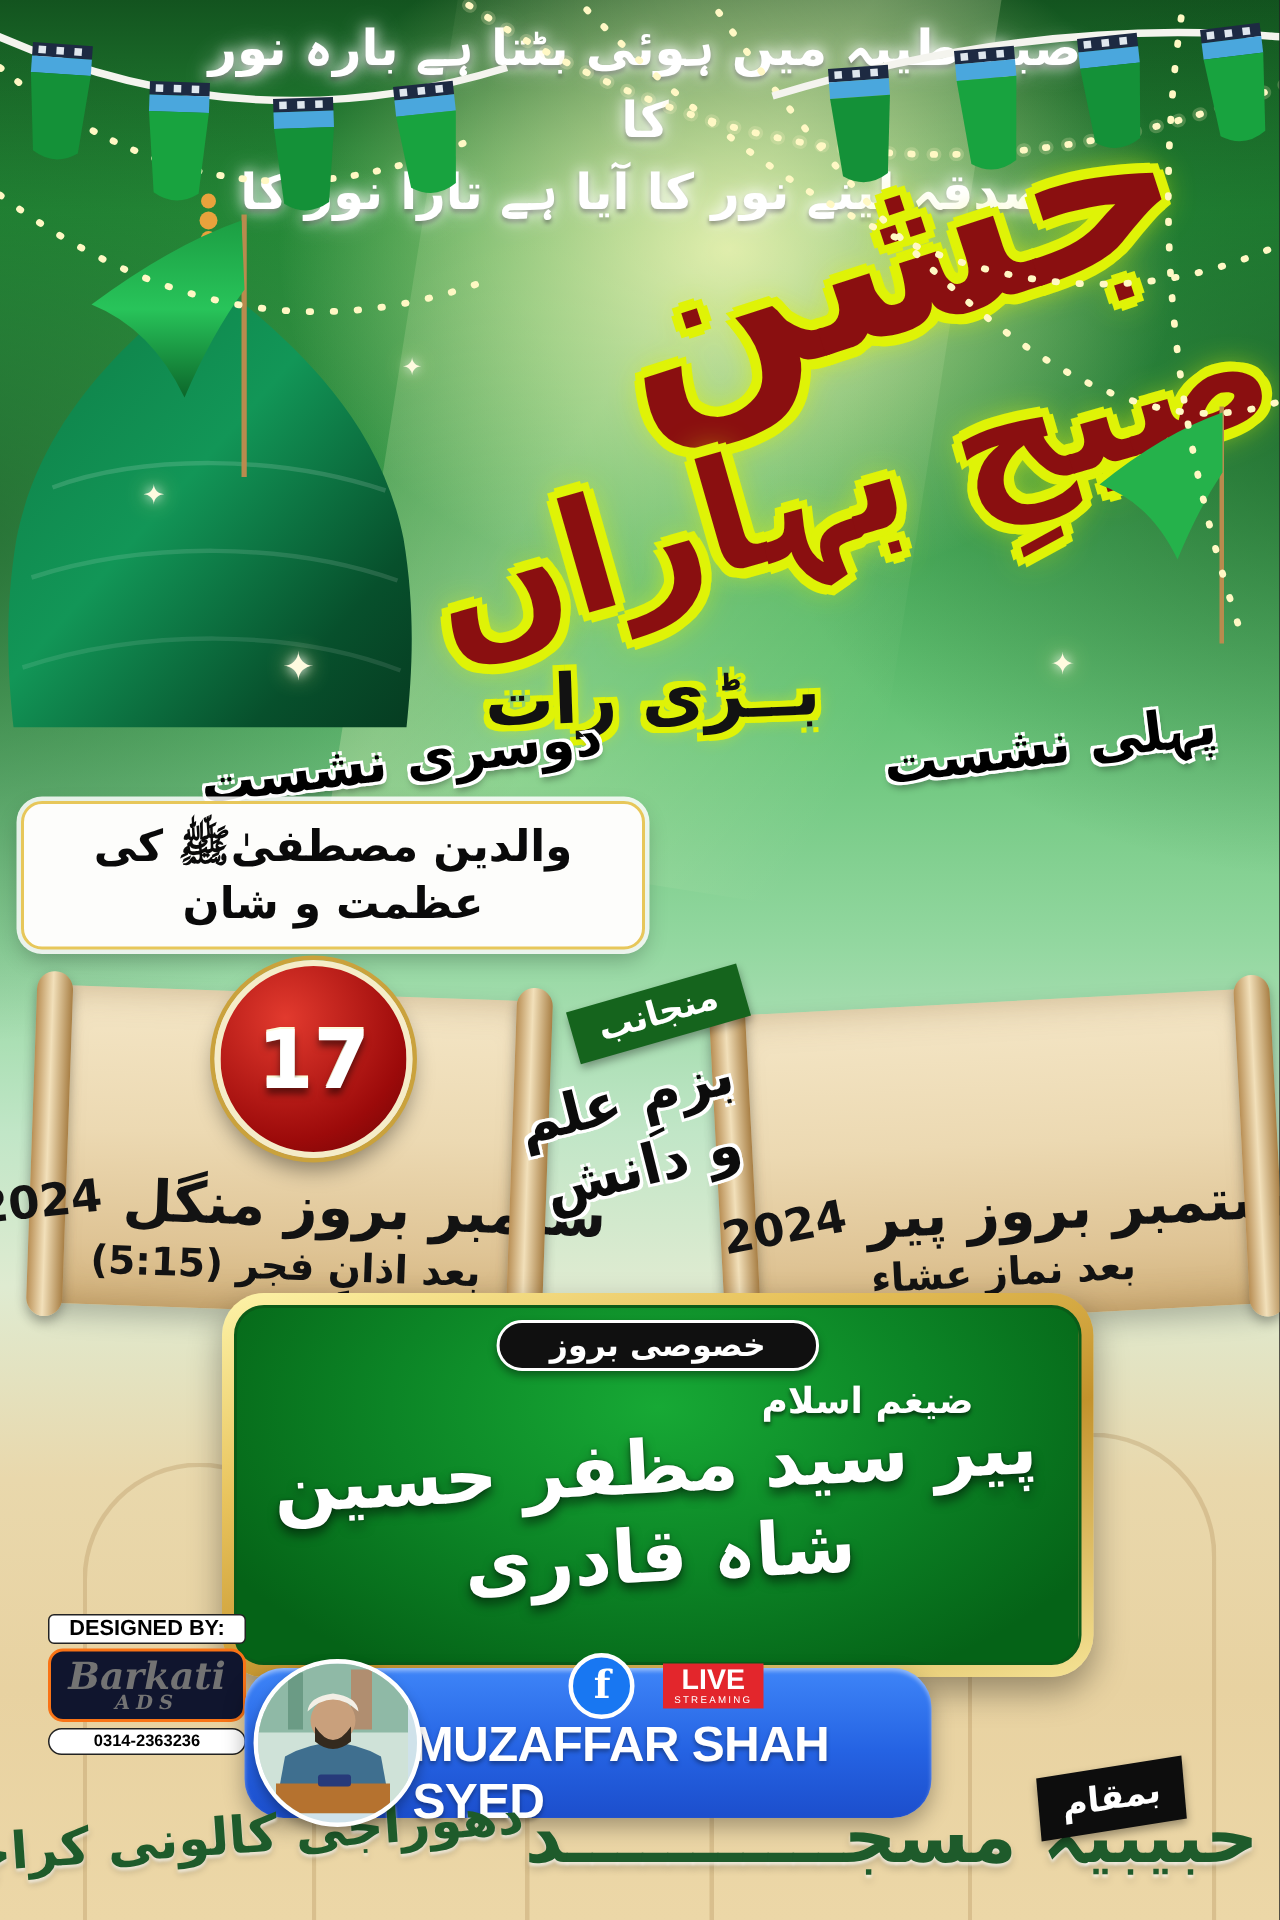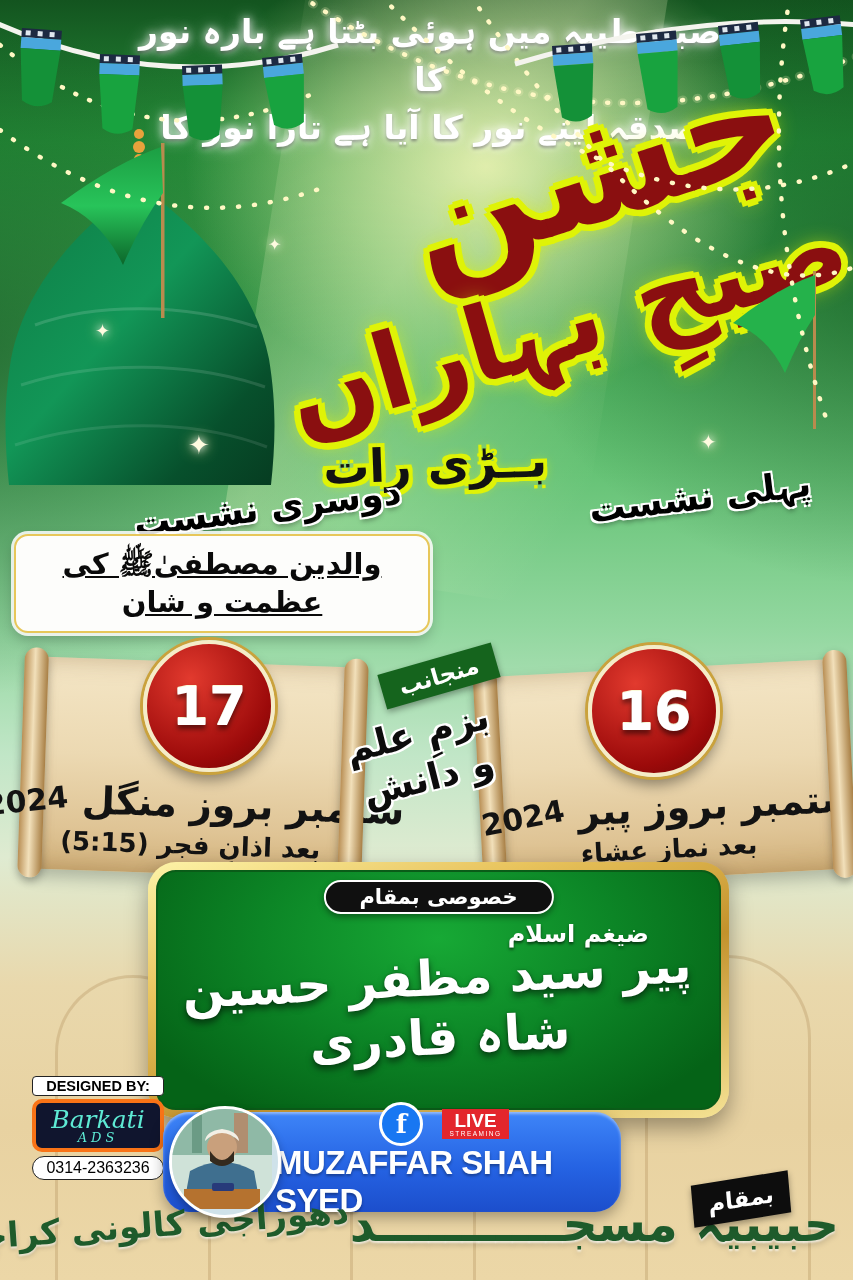--- a/index.html
+++ b/index.html
@@ -33,21 +33,21 @@
   .subtitle{position:absolute;left:235px;top:437px;width:400px;text-align:center;direction:rtl;
     font-size:46px;font-weight:bold;color:#121212;transform:rotate(-2deg);
     text-shadow:-4px -4px 0 #dff307,4px -4px 0 #dff307,-4px 4px 0 #dff307,4px 4px 0 #dff307,0 0 12px #dff307;}
   
   .session-label{position:absolute;direction:rtl;font-size:36px;font-weight:bold;color:#000;
     text-align:center;transform:rotate(-7deg);
     text-shadow:-2px -2px 0 #fff,2px -2px 0 #fff,-2px 2px 0 #fff,2px 2px 0 #fff,0 4px 5px rgba(0,0,0,.35);}
   .session-box{position:absolute;background:#fdfdfb;border:2px solid #e7c75a;border-radius:14px;
     box-shadow:0 0 0 3px rgba(255,255,255,.85),0 6px 14px rgba(0,0,0,.25);
     display:flex;align-items:center;justify-content:center;direction:rtl;}
-  .session-box .topic{font-size:29px;font-weight:bold;color:#0a0a0a;text-align:center;line-height:1.3;text-decoration:underline;}
+  .session-box .topic{font-size:29px;font-weight:bold;color:#0a0a0a;text-align:center;line-height:1.3;}
   
   .scroll{position:absolute;background:
       linear-gradient(180deg,#f4e6c6 0%,#ecd9b2 45%,#dfc495 80%,#d2b27c 100%);
     border-radius:12px;box-shadow:inset 0 0 24px rgba(120,80,30,.35),0 8px 16px rgba(0,0,0,.22);}
   .scroll:before,.scroll:after{content:"";position:absolute;top:-9px;bottom:-9px;width:24px;
     background:linear-gradient(90deg,#b98f55,#f2e0ba 45%,#a87f45);border-radius:12px;
     box-shadow:0 4px 8px rgba(0,0,0,.3);}
   .scroll:before{left:-9px;}
   .scroll:after{right:-9px;}
   .scroll .inner{position:absolute;inset:0;display:flex;flex-direction:column;align-items:center;
@@ -80,27 +80,27 @@
     padding:3px 34px;white-space:nowrap;box-shadow:0 3px 6px rgba(0,0,0,.4);}
   .sp-honor{position:absolute;top:48px;right:70px;color:#fff;direction:rtl;font-size:24px;
     font-weight:bold;text-shadow:0 2px 3px rgba(0,0,0,.6);}
   .sp-name{position:absolute;left:10px;right:10px;top:78px;text-align:center;direction:rtl;
     color:#fff;font-size:49px;font-weight:bold;line-height:1.2;transform:rotate(-3deg);
     text-shadow:0 4px 7px rgba(0,0,0,.55),0 0 2px rgba(0,0,0,.4);}
   
   .designer{position:absolute;left:32px;top:1076px;width:132px;text-align:center;}
   .d-label{background:#fff;border:1px solid #222;border-radius:4px;color:#000;font-size:14.5px;
     font-weight:bold;padding:1px 2px;font-family:"Liberation Sans",sans-serif;}
-  .d-box{margin-top:3px;background:#10152e;border:4px solid #f97316;border-radius:10px;color:#5eead4;
-    padding:2px 0 3px;}
+  .d-box{margin-top:3px;background:#10152e;border:2px solid #f97316;border-radius:10px;color:#737373;
+    padding:2px 0 3px;font-weight:bold;}
   .d-brand{font-family:"DejaVu Serif","Liberation Serif",serif;font-style:italic;font-size:25px;}
   .d-sub{font-family:"DejaVu Serif","Liberation Serif",serif;font-style:italic;font-size:13px;
     letter-spacing:4px;margin-top:-4px;}
   .d-phone{margin:4px auto 0;background:#fff;border:1px solid #222;border-radius:999px;color:#000;
-    font-size:16px;font-weight:normal;padding:2px 0;font-family:"Liberation Sans",sans-serif;}
+    font-size:11px;font-weight:bold;padding:2px 0;font-family:"Liberation Sans",sans-serif;}
   
   .livebar{position:absolute;left:163px;top:1112px;width:458px;height:100px;border-radius:26px;
     background:linear-gradient(180deg,#3e85f8 0%,#2563e3 55%,#1c4ecc 100%);
     box-shadow:0 6px 14px rgba(0,0,0,.3),inset 0 2px 3px rgba(255,255,255,.45);}
   .photo{position:absolute;left:169px;top:1106px;width:106px;height:106px;border-radius:50%;
     border:3px solid #fff;overflow:hidden;z-index:6;background:#cfe2ea;box-shadow:0 4px 8px rgba(0,0,0,.3);}
   .bar-content{position:absolute;left:112px;right:8px;top:4px;bottom:6px;display:flex;
     flex-direction:column;align-items:center;justify-content:center;
     font-family:"Liberation Sans",sans-serif;color:#fff;}
   .bar-row1{display:flex;align-items:center;gap:7px;}
@@ -276,21 +276,20 @@
 
   <div class="scroll" style="left:487px;top:668px;width:356px;height:210px;transform:rotate(-3deg);">
     <div class="inner">
       <div class="date-line">
         <span>ستمبر بروز پیر</span>
         <span class="yr">2024</span>
       </div>
       <div class="time-line">بعد نمازِ عشاء</div>
     </div>
   </div>
-  <div class="day-circle" style="left:588px;top:645px;">16</div>
 
   <div class="scroll" style="left:30px;top:662px;width:326px;height:212px;transform:rotate(2deg);">
     <div class="inner">
       <div class="date-line">
         <span>ستمبر بروز منگل</span>
         <span class="yr">2024</span>
       </div>
       <div class="time-line">بعد اذانِ فجر (5:15)</div>
     </div>
   </div>
@@ -299,21 +298,21 @@
   <div class="org">
     <div class="org-label">منجانب</div>
     <div class="org-name">
       <div>بزمِ علم</div>
       <div>و دانش</div>
     </div>
   </div>
 
   <div class="speaker">
     <div class="in">
-      <div class="sp-badge">خصوصی بمقام</div>
+      <div class="sp-badge">خصوصی بروز</div>
       <div class="sp-honor">ضیغم اسلام</div>
       <div class="sp-name">پیر سید مظفر حسین شاہ قادری</div>
     </div>
   </div>
 
   <div class="designer">
     <div class="d-label">DESIGNED BY:</div>
     <div class="d-box">
       <div class="d-brand">Barkati</div>
       <div class="d-sub">ADS</div>

